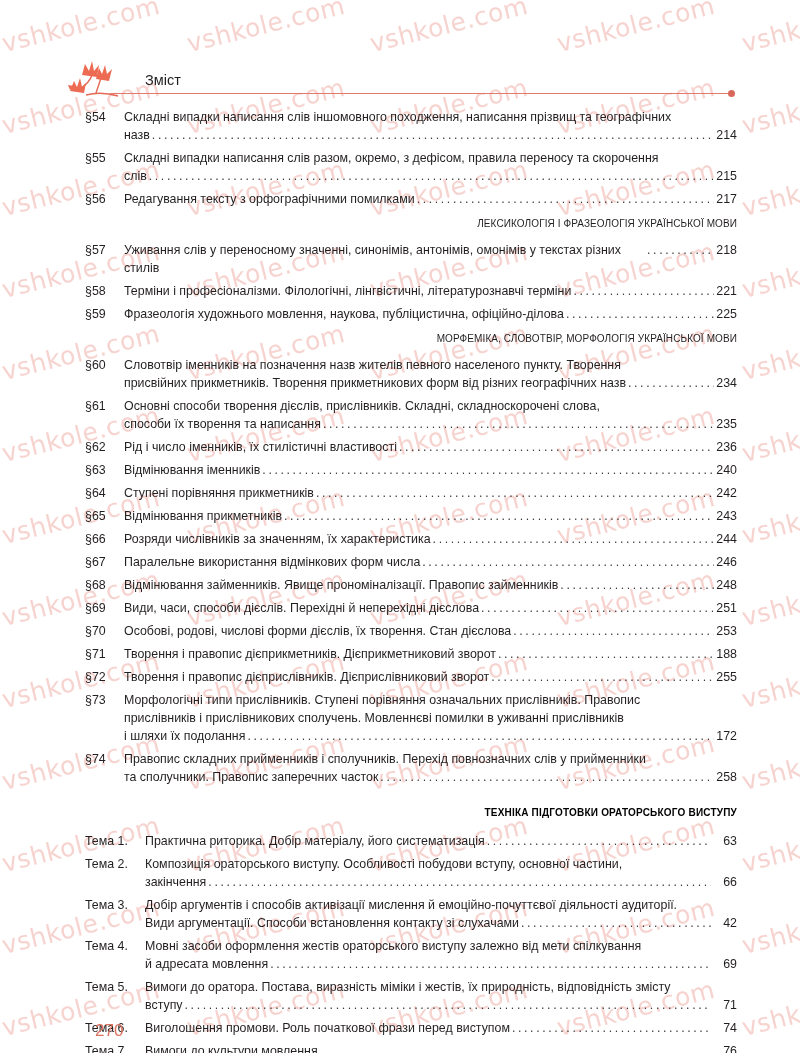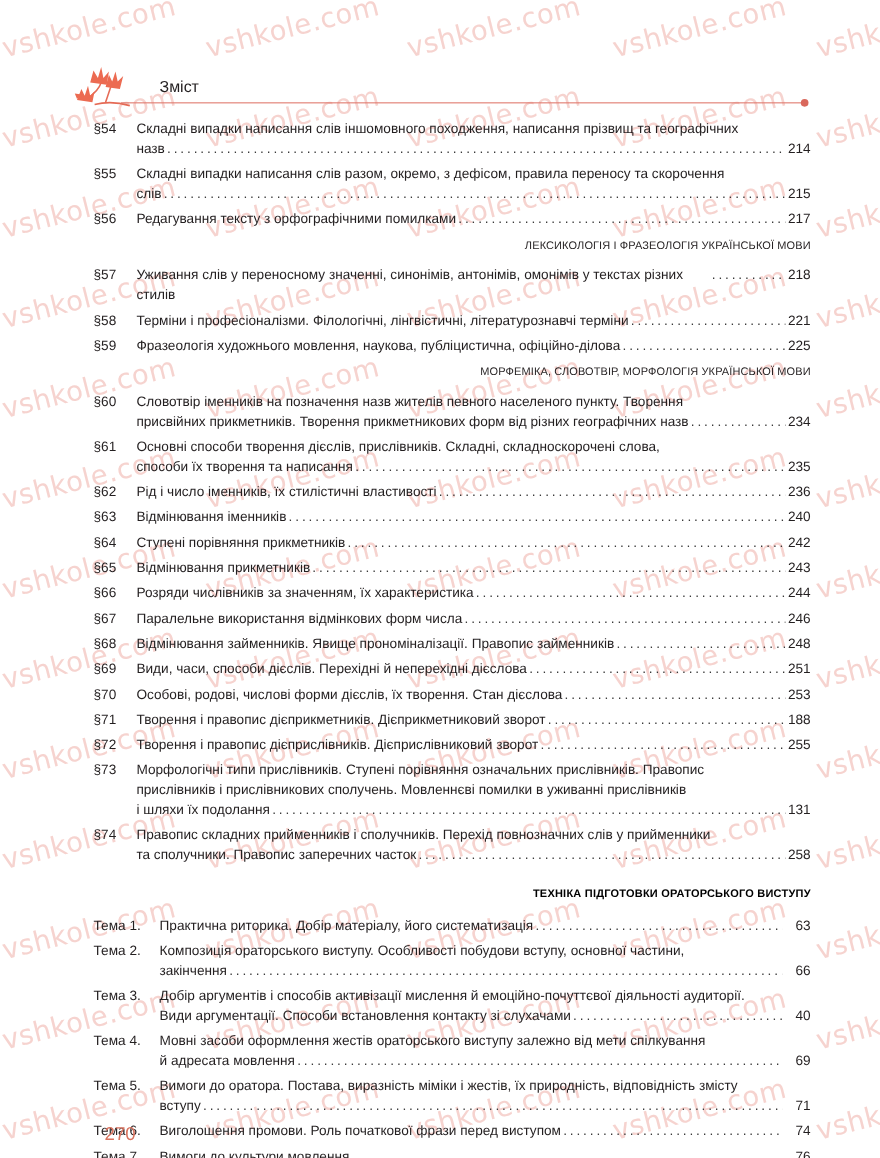--- a/index.html
+++ b/index.html
@@ -323,21 +323,21 @@
         </div>
       </div>
       <div class="entry">
         <div class="num">§73</div>
         <div class="body">
           <span class="line">Морфологічні типи прислівників. Ступені порівняння означальних прислівників. Правопис</span>
           <span class="line">прислівників і прислівникових сполучень. Мовленнєві помилки в уживанні прислівників</span>
           <div class="last">
             <span class="txt">і шляхи їх подолання</span>
             <span class="dots"></span>
-            <span class="pg">131</span>
+            <span class="pg">172</span>
           </div>
         </div>
       </div>
       <div class="entry">
         <div class="num">§74</div>
         <div class="body">
           <span class="line">Правопис складних прийменників і сполучників. Перехід повнозначних слів у прийменники</span>
           <div class="last">
             <span class="txt">та сполучники. Правопис заперечних часток</span>
             <span class="dots"></span>
@@ -367,21 +367,21 @@
           </div>
         </div>
       </div>
       <div class="entry tema">
         <div class="num">Тема 3.</div>
         <div class="body">
           <span class="line">Добір аргументів і способів активізації мислення й емоційно-почуттєвої діяльності аудиторії.</span>
           <div class="last">
             <span class="txt">Види аргументації. Способи встановлення контакту зі слухачами</span>
             <span class="dots"></span>
-            <span class="pg">40</span>
+            <span class="pg">42</span>
           </div>
         </div>
       </div>
       <div class="entry tema">
         <div class="num">Тема 4.</div>
         <div class="body">
           <span class="line">Мовні засоби оформлення жестів ораторського виступу залежно від мети спілкування</span>
           <div class="last">
             <span class="txt">й адресата мовлення</span>
             <span class="dots"></span>

